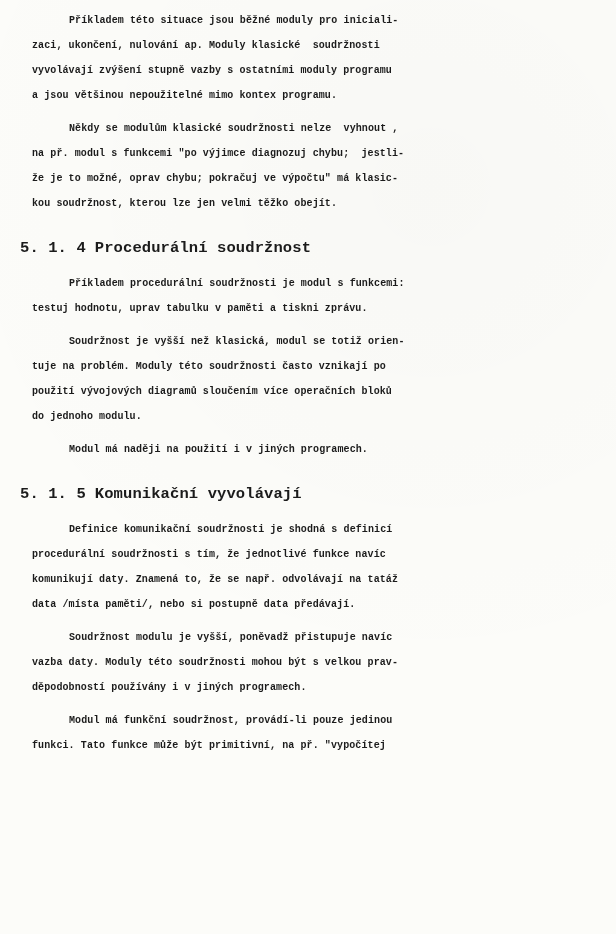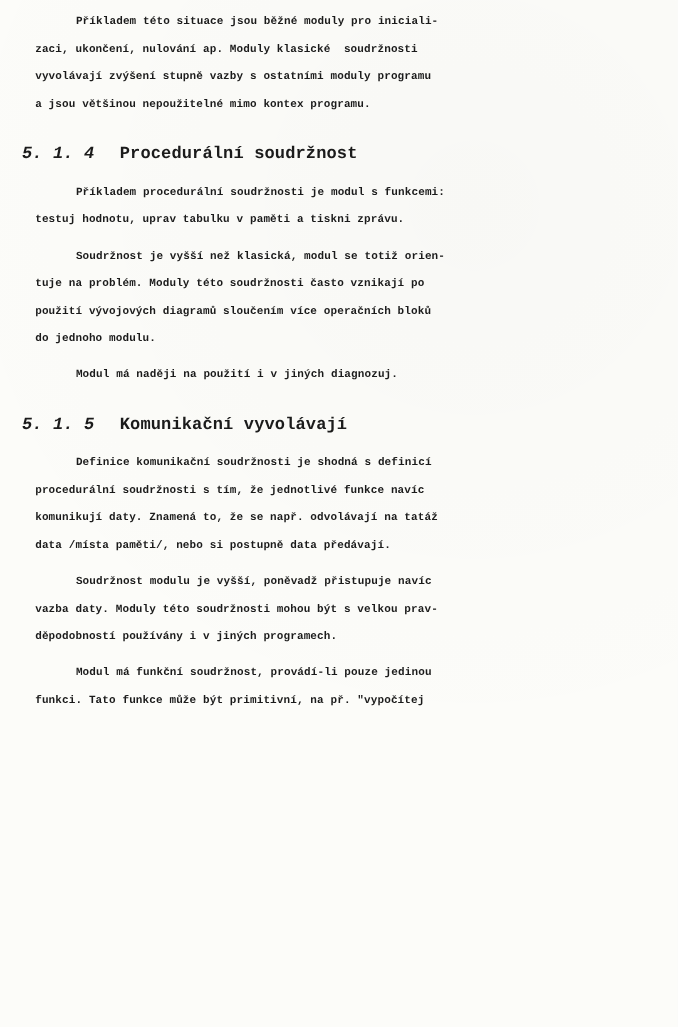--- a/index.html
+++ b/index.html
@@ -29,51 +29,55 @@
     margin: 0 0 8px 12px;
     letter-spacing: 0.1px;
   }
   .heading {
     font-size: 15.5px;
     line-height: 25px;
     font-weight: 700;
     margin: 20px 0 10px 0;
     letter-spacing: 0.1px;
   }
-  .heading .h-num { margin-right: 23px; font-style: italic; }
+  .heading .h-num { margin-right: 9px; }
   .heading .h-title {
     text-underline-offset: 4px;
     text-decoration-thickness: 1.5px;
   }
 </style>
 </head>
 <body>
 
 <div class="page">
 
   <p class="para">Příkladem této situace jsou běžné moduly pro iniciali-
 zaci, ukončení, nulování ap. Moduly klasické  soudržnosti
 vyvolávají zvýšení stupně vazby s ostatními moduly programu
 a jsou většinou nepoužitelné mimo kontex programu.</p>
 
+  <p class="para">Někdy se modulům klasické soudržnosti nelze  vyhnout ,
+na př. modul s funkcemi "po výjimce diagnozuj chybu;  jestli-
+že je to možné, oprav chybu; pokračuj ve výpočtu" má klasic-
+kou soudržnost, kterou lze jen velmi těžko obejít.</p>
 
   <h3 class="heading">
     <span class="h-num">5. 1. 4</span><span class="h-title">Procedurální soudržnost</span>
   </h3>
 
 
   <p class="para">Příkladem procedurální soudržnosti je modul s funkcemi:
 testuj hodnotu, uprav tabulku v paměti a tiskni zprávu.</p>
 
   <p class="para">Soudržnost je vyšší než klasická, modul se totiž orien-
 tuje na problém. Moduly této soudržnosti často vznikají po
 použití vývojových diagramů sloučením více operačních bloků
 do jednoho modulu.</p>
 
-  <p class="para">Modul má naději na použití i v jiných diagnozuj.</p>
+  <p class="para">Modul má naději na použití i v jiných programech.</p>
 
   <h3 class="heading">
     <span class="h-num">5. 1. 5</span><span class="h-title">Komunikační vyvolávají</span>
   </h3>
 
   <p class="para">Definice komunikační soudržnosti je shodná s definicí
 procedurální soudržnosti s tím, že jednotlivé funkce navíc
 komunikují daty. Znamená to, že se např. odvolávají na tatáž
 data /místa paměti/, nebo si postupně data předávají.</p>
 

